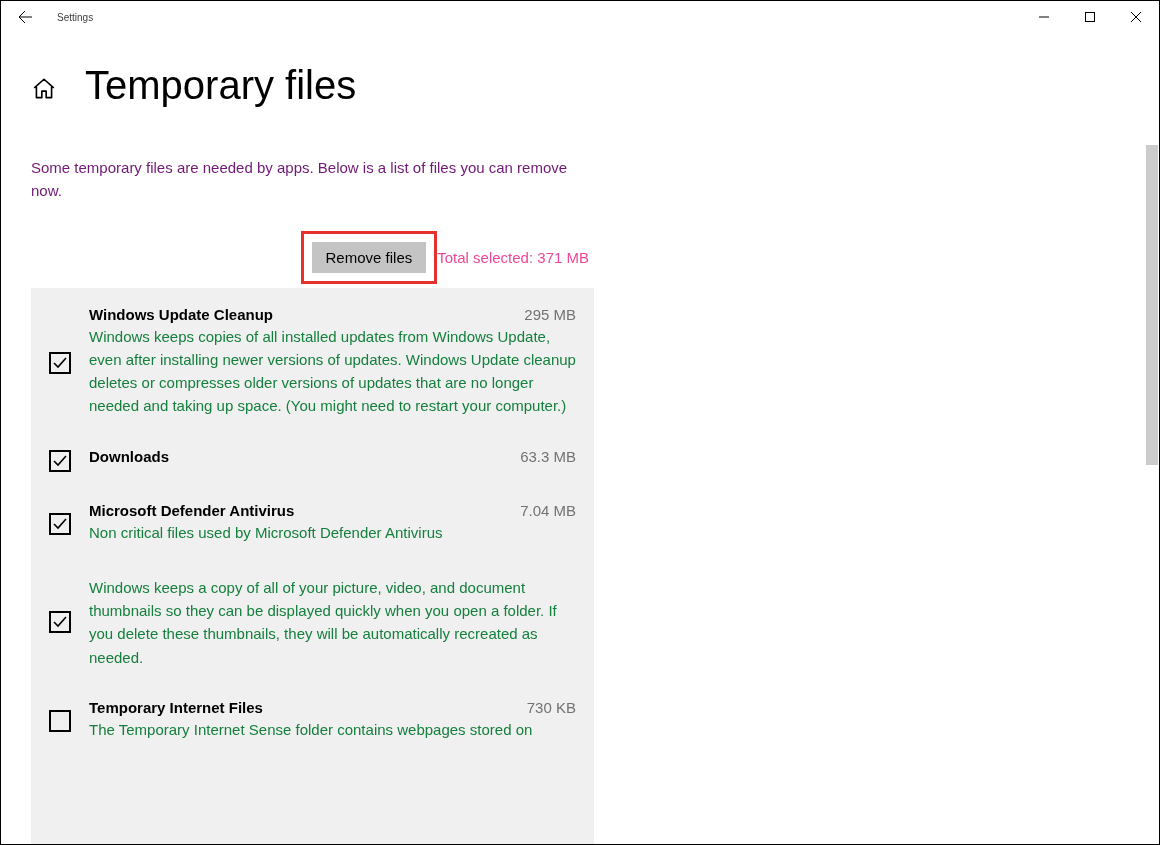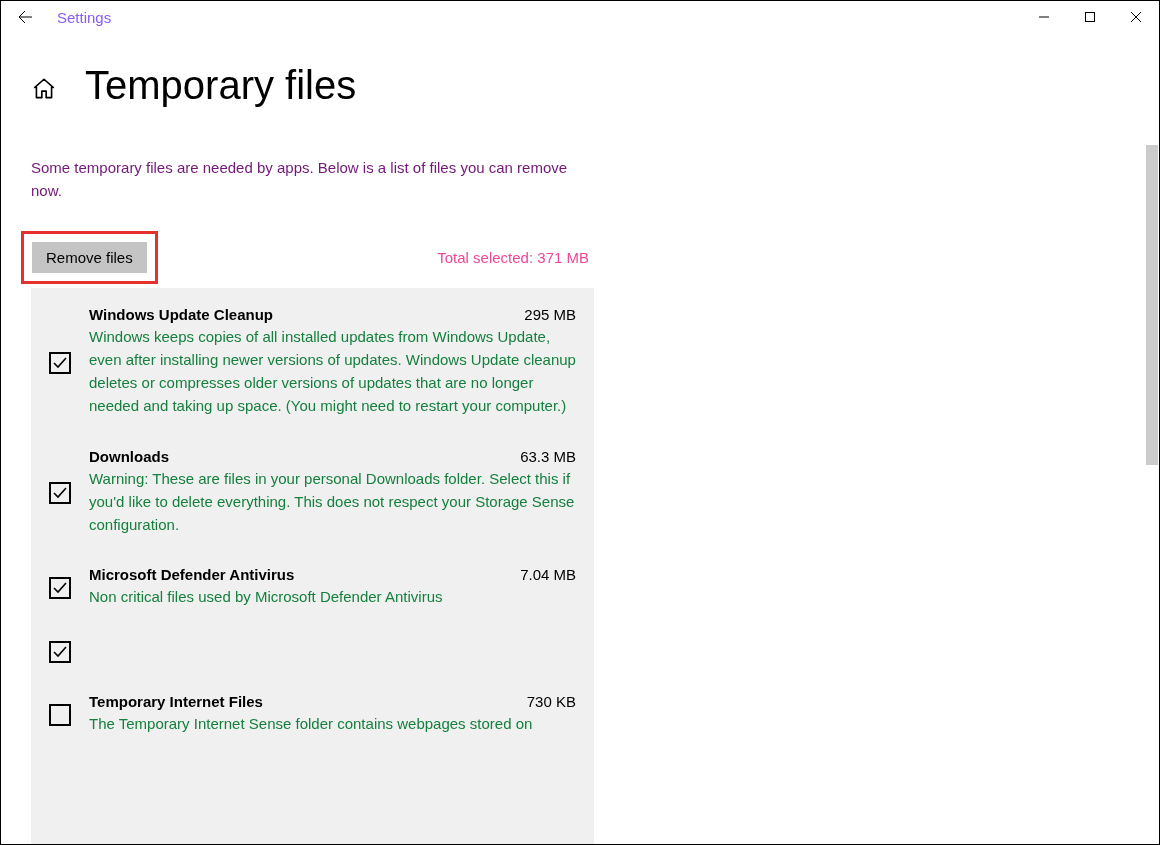--- a/index.html
+++ b/index.html
@@ -25,22 +25,22 @@
     }
     .back-arrow {
       width: 48px;
       height: 32px;
       display: flex;
       align-items: center;
       justify-content: center;
       cursor: pointer;
     }
     .app-title {
-      font-size: 15px;
-      color: #8b5cf6;
+      font-size: 10px;
+      color: #404040;
       margin-left: 8px;
     }
     .window-controls {
       position: absolute;
       right: 0;
       top: 0;
       display: flex;
     }
     .window-btn {
       width: 46px;
@@ -74,21 +74,21 @@
       font-size: 15px;
       color: #701a75;
       line-height: 1.55;
       max-width: 560px;
     }
     .action-row {
       display: flex;
       align-items: center;
       margin-top: 28px;
       width: 560px;
-      justify-content: space-between;
+      justify-content: flex-end;
     }
     .remove-btn-wrap {
       border: 3px solid #e4312b;
       padding: 8px;
       display: inline-block;
       margin-left: -10px;
     }
     .remove-btn {
       background: #c4c4c4;
       border: none;
@@ -137,21 +137,21 @@
       justify-content: space-between;
       align-items: baseline;
     }
     .item-title {
       font-size: 15px;
       font-weight: 700;
       color: #000;
     }
     .item-size {
       font-size: 15px;
-      color: #000000;
+      color: #737373;
       margin-left: 12px;
       white-space: nowrap;
     }
     .item-desc {
       font-size: 15px;
       color: #15803d;
       line-height: 1.55;
       margin-top: 2px;
     }
     .scrollbar {
@@ -233,21 +233,20 @@
       <div class="item-check">
         <svg width="16" height="16" viewBox="0 0 16 16">
             <path d="M2 8 L6 12 L14 3" stroke="#000" stroke-width="1.6" fill="none"></path>
           </svg>
       </div>
       <div class="item-body">
         <div class="item-head">
           <span class="item-title">Downloads</span>
           <span class="item-size">63.3 MB</span>
         </div>
-        <div class="item-desc">Warning: These are files in your personal Downloads folder. Select this if you'd like to delete everything. This does not respect your Storage Sense configuration.</div>
       </div>
     </div>
 
     <div class="item">
       <div class="item-check">
         <svg width="16" height="16" viewBox="0 0 16 16">
             <path d="M2 8 L6 12 L14 3" stroke="#000" stroke-width="1.6" fill="none"></path>
           </svg>
       </div>
       <div class="item-body">
@@ -259,20 +258,21 @@
       </div>
     </div>
 
     <div class="item">
       <div class="item-check">
         <svg width="16" height="16" viewBox="0 0 16 16">
             <path d="M2 8 L6 12 L14 3" stroke="#000" stroke-width="1.6" fill="none"></path>
           </svg>
       </div>
       <div class="item-body">
+        <div class="item-desc">Windows keeps a copy of all of your picture, video, and document thumbnails so they can be displayed quickly when you open a folder. If you delete these thumbnails, they will be automatically recreated as needed.</div>
       </div>
     </div>
 
     <div class="item">
       <div class="item-check">
       </div>
       <div class="item-body">
         <div class="item-head">
           <span class="item-title">Temporary Internet Files</span>
           <span class="item-size">730 KB</span>

